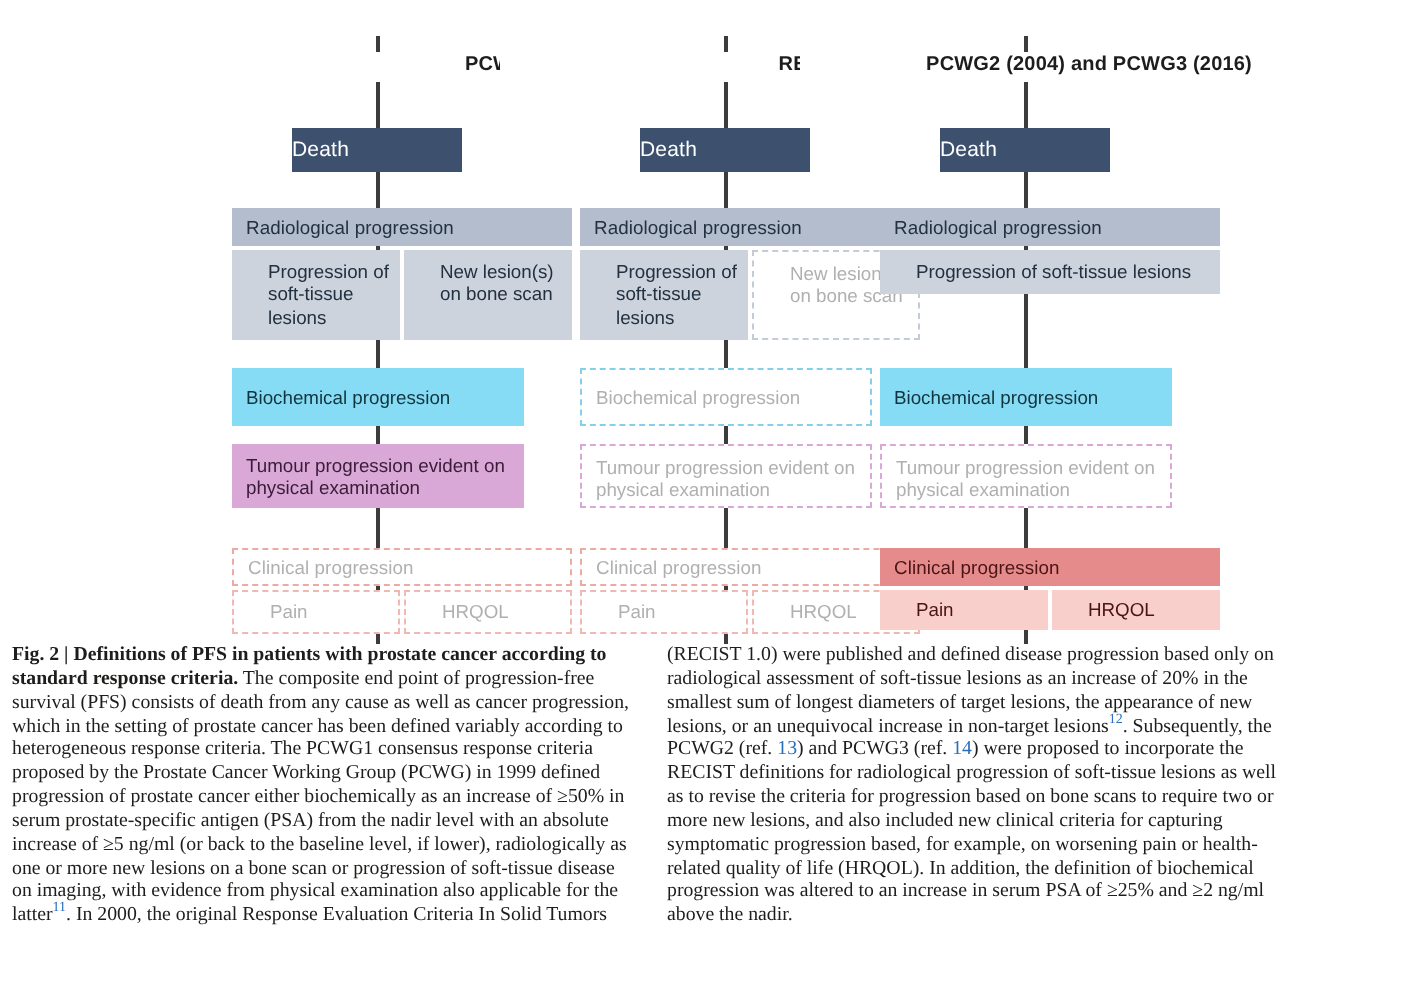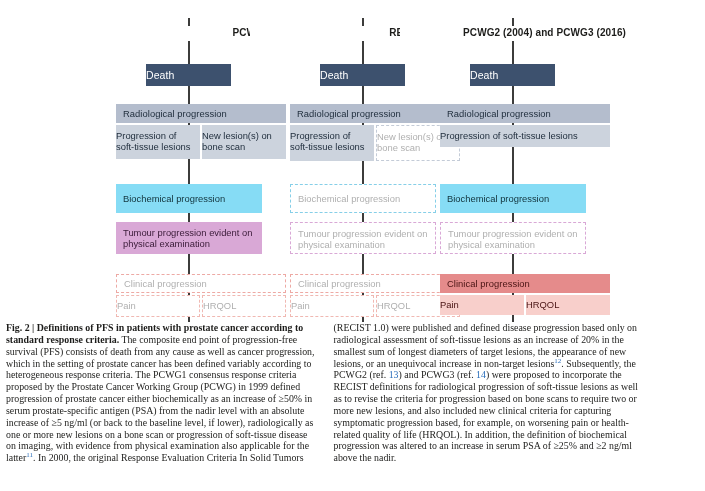--- a/index.html
+++ b/index.html
@@ -80,21 +80,21 @@
     font-size: 9.4px;
     letter-spacing: .05px;
   }
   .block .cells {
     display: flex;
     margin-top: 2px;
   }
   .block .cell {
     flex: 1 1 50%;
     font-size: 9.4px;
-    padding: 5px 5px 6px 0;
+    padding: 5px 5px 6px 18px;
     line-height: 11.4px;
     min-height: 19px;
   }
   .block .cell + .cell { margin-left: 2px; }
   .block .cell.one-line { padding-top: 4px; padding-bottom: 5px; min-height: 0; }
 
   
   .band {
     left: 0px;
     width: 146px;

